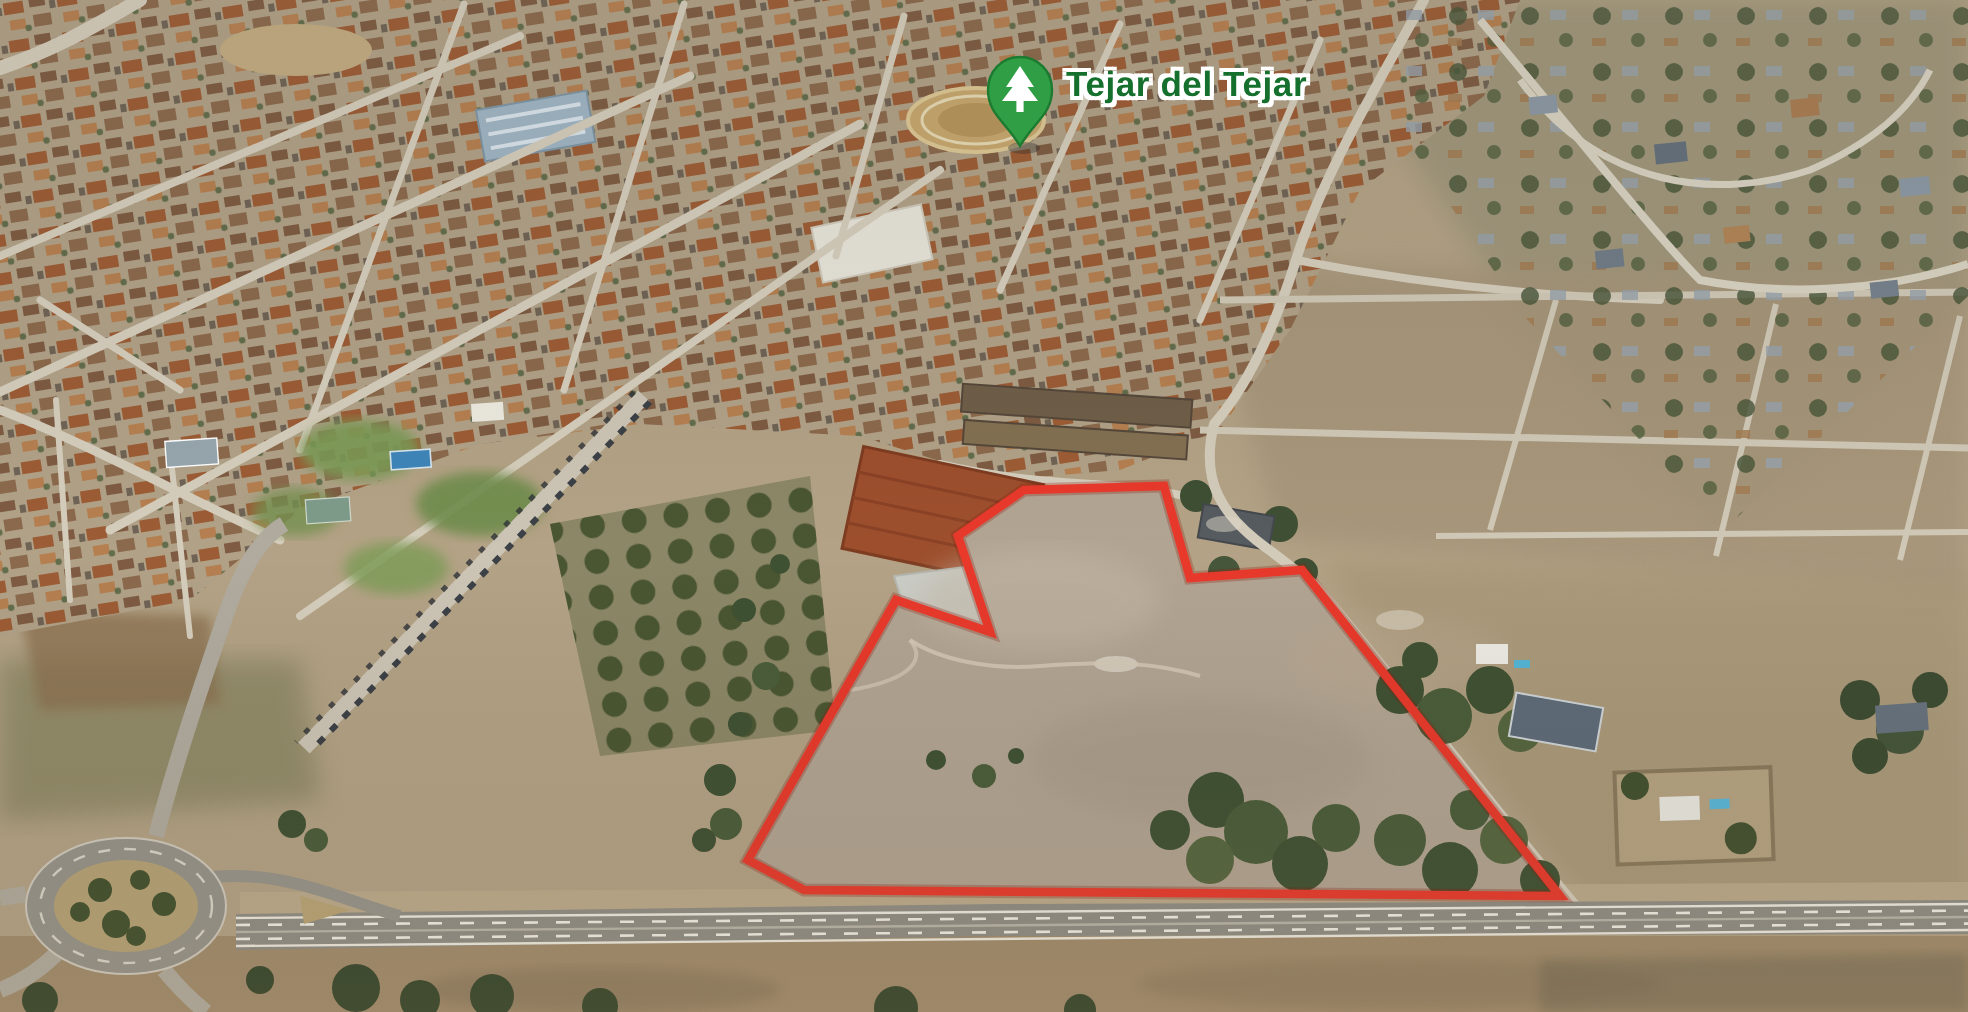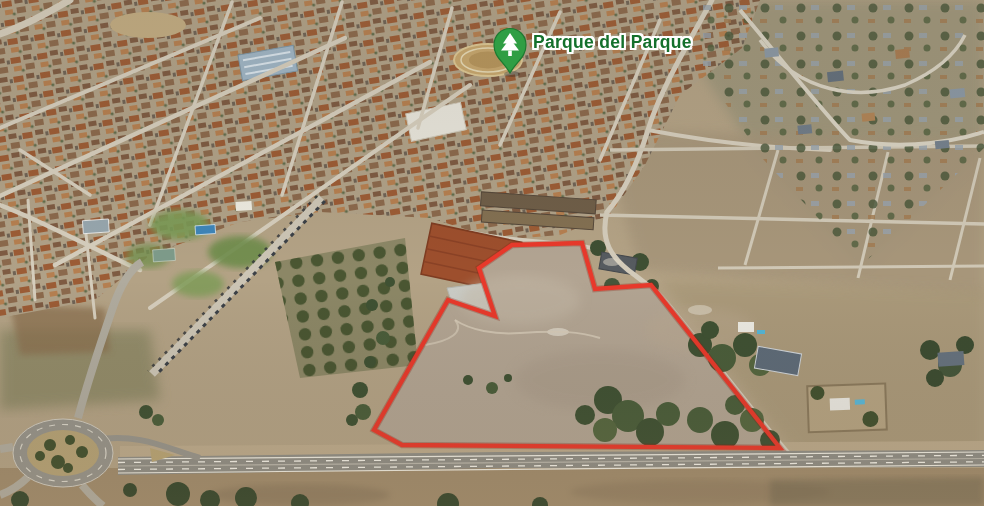--- a/index.html
+++ b/index.html
@@ -298,14 +298,14 @@
       <path d="M510,73 C503,61 494,57 494,45 C494,35.6 501,28.5 510,28.5 C519,28.5 526,35.6 526,45 C526,57 517,61 510,73 Z" stroke="#1d7a31" stroke-width="1.2"></path>
     </g>
     <g fill="#ffffff">
       <polygon points="510,33 503,43.5 517,43.5"></polygon>
       <polygon points="510,38.5 501,50.5 519,50.5"></polygon>
       <rect x="508.2" y="50.5" width="3.6" height="5.5"></rect>
     </g>
   </g>
 </svg>
 
-<div class="map-label">Parque del Parque</div>
+<div class="map-label">Tejar del Tejar</div>
 </div>
 
 </body></html>

